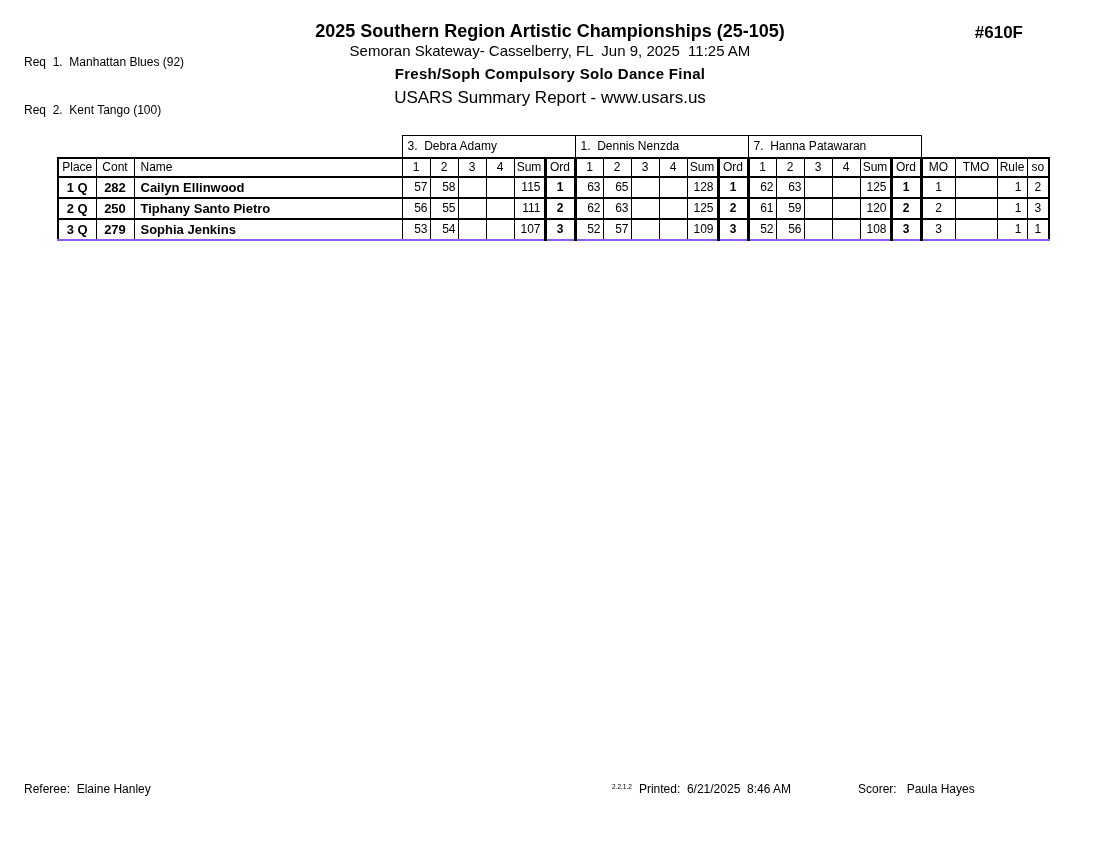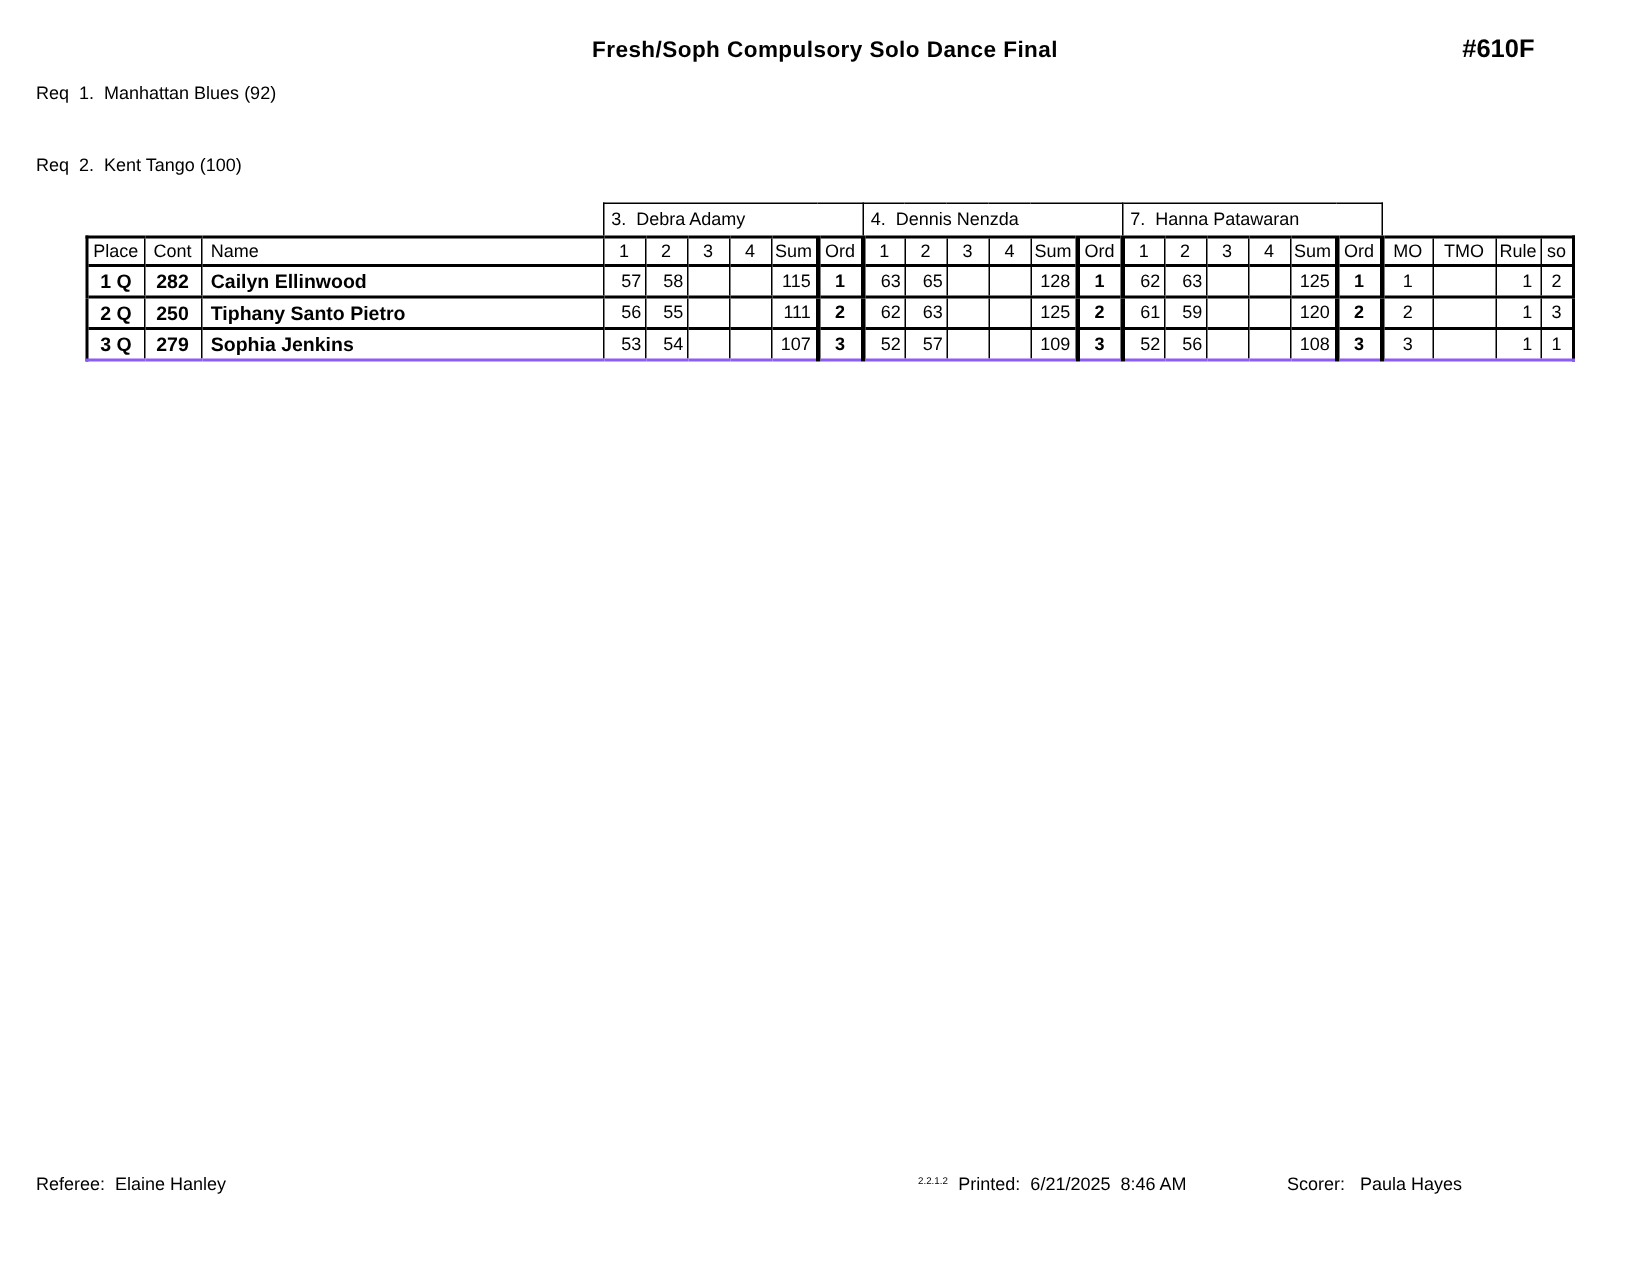--- a/index.html
+++ b/index.html
@@ -59,21 +59,24 @@
 </style>
 </head>
 <body>
 
 <div class="req-block">
   <div>Req  1.  Manhattan Blues (92)</div>
   <div>Req  2.  Kent Tango (100)</div>
 </div>
 
 <div class="center-head">
+  <div class="title">2025 Southern Region Artistic Championships (25-105)</div>
+  <div class="venue">Semoran Skateway- Casselberry, FL  Jun 9, 2025  11:25 AM</div>
   <div class="etitle">Fresh/Soph Compulsory Solo Dance Final</div>
+  <div class="report">USARS Summary Report - www.usars.us</div>
 </div>
 
 <div class="event-num">#610F</div>
 
 <div class="tablewrap">
 <table>
   <colgroup>
     <col style="width:38px">
         <col style="width:38px">
         <col style="width:268px">
@@ -98,21 +101,21 @@
     <col style="width:34px">
         <col style="width:42px">
         <col style="width:30px">
         <col style="width:22px">
   </colgroup>
 
   <tbody>
         <tr class="jrow">
     <td class="fill" colspan="3"></td>
     <td class="jname" colspan="6">3.  Debra Adamy</td>
-    <td class="jname" colspan="6">4.  Dennis Nenzda</td>
+    <td class="jname" colspan="6">1.  Dennis Nenzda</td>
     <td class="jname" colspan="6">7.  Hanna Patawaran</td>
     <td class="fill" colspan="4"></td>
   </tr>
 
   <tr class="cols">
     <th class="bl2">Place</th>
     <th>Cont</th>
     <th class="h-name">Name</th>
 
     <th>1</th>

